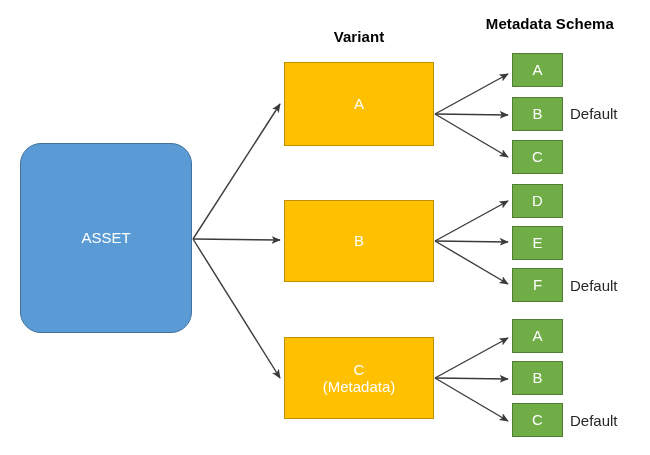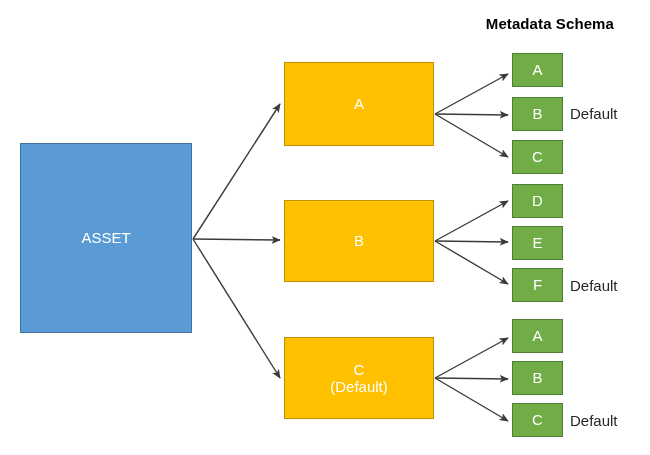--- a/index.html
+++ b/index.html
@@ -69,20 +69,21 @@
     width: 650px;
     height: 455px;
     pointer-events: none;
   }
 </style>
 </head>
 <body>
 
 <div id="canvas">
 
+  <div class="col-title" id="title-variant">Variant</div>
   <div class="col-title" id="title-metadata">Metadata Schema</div>
 
   <svg id="arrow-layer" viewBox="0 0 650 455">
     <defs>
       <marker id="arrowhead" markerWidth="7" markerHeight="7" refX="6" refY="3.1" orient="auto" markerUnits="strokeWidth">
         <path d="M0,0.3 L6.6,3.1 L0,5.9 L1.6,3.1 Z" fill="#3B3B3B"></path>
       </marker>
     </defs>
 
     <g>
@@ -103,36 +104,36 @@
       <line x1="435" y1="241" x2="508" y2="284" stroke="#3B3B3B" stroke-width="1.4" marker-end="url(#arrowhead)"></line>
     </g>
 
     <g>
       <line x1="435" y1="378" x2="508" y2="338" stroke="#3B3B3B" stroke-width="1.4" marker-end="url(#arrowhead)"></line>
       <line x1="435" y1="378" x2="508" y2="379" stroke="#3B3B3B" stroke-width="1.4" marker-end="url(#arrowhead)"></line>
       <line x1="435" y1="378" x2="508" y2="421" stroke="#3B3B3B" stroke-width="1.4" marker-end="url(#arrowhead)"></line>
     </g>
   </svg>
 
-  <div class="node object-node" id="node-asset" style="left:20px; top:143px; width:172px; height:190px;">
+  <div class="node object-node" id="node-asset" style="left:20px; top:143px; width:172px; height:190px;border-radius:21px;">
     <span class="node-label">ASSET</span>
   </div>
 
   <div class="node variant-node" id="node-variant-a" style="left:284px; top:62px; width:150px; height:84px;">
     <span class="node-label">A</span>
   </div>
 
   <div class="node variant-node" id="node-variant-b" style="left:284px; top:200px; width:150px; height:82px;">
     <span class="node-label">B</span>
   </div>
 
   <div class="node variant-node" id="node-variant-c" style="left:284px; top:337px; width:150px; height:82px;">
     <span class="node-label">
       <span>C</span>
-      <span class="sub">(Default)</span>
+      <span class="sub">(Metadata)</span>
     </span>
   </div>
 
   <div class="node schema-node" style="left:512px; top:53px; width:51px; height:34px;">
     <span class="node-label">A</span>
   </div>
   <div class="node schema-node" style="left:512px; top:97px; width:51px; height:34px;">
     <span class="node-label">B</span>
   </div>
   <div class="default-label" style="left:570px; top:105px;">Default</div>

